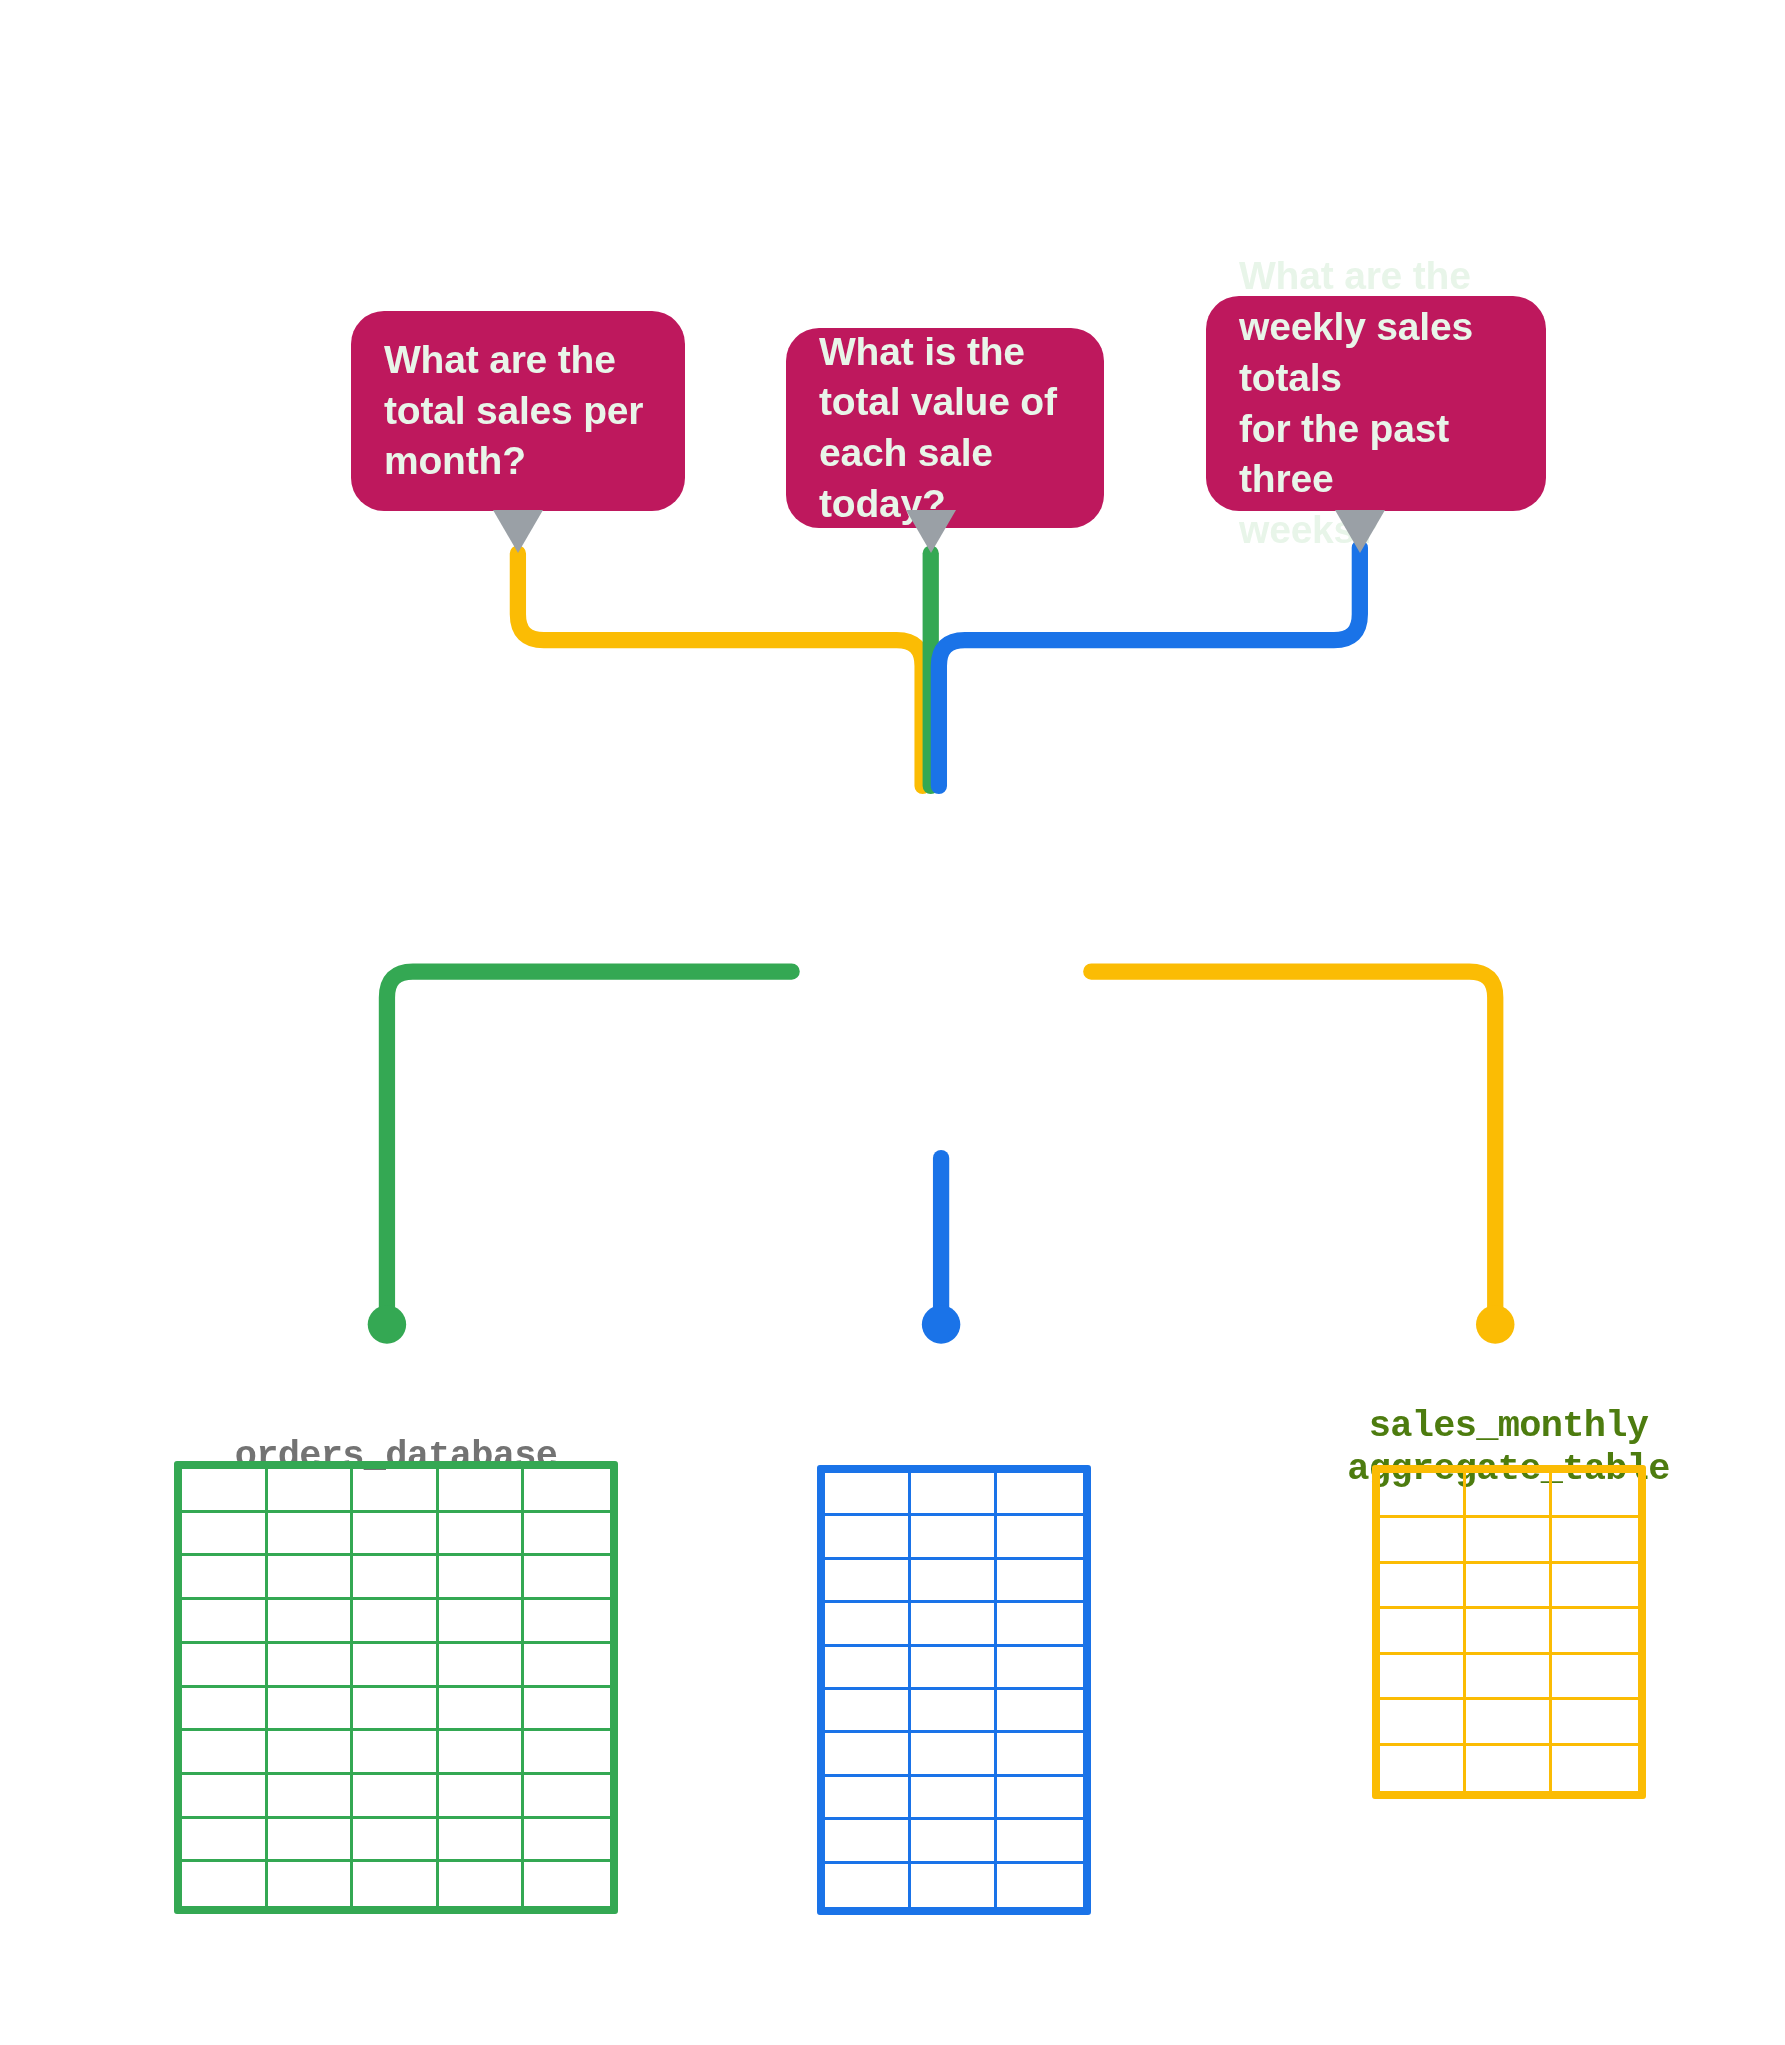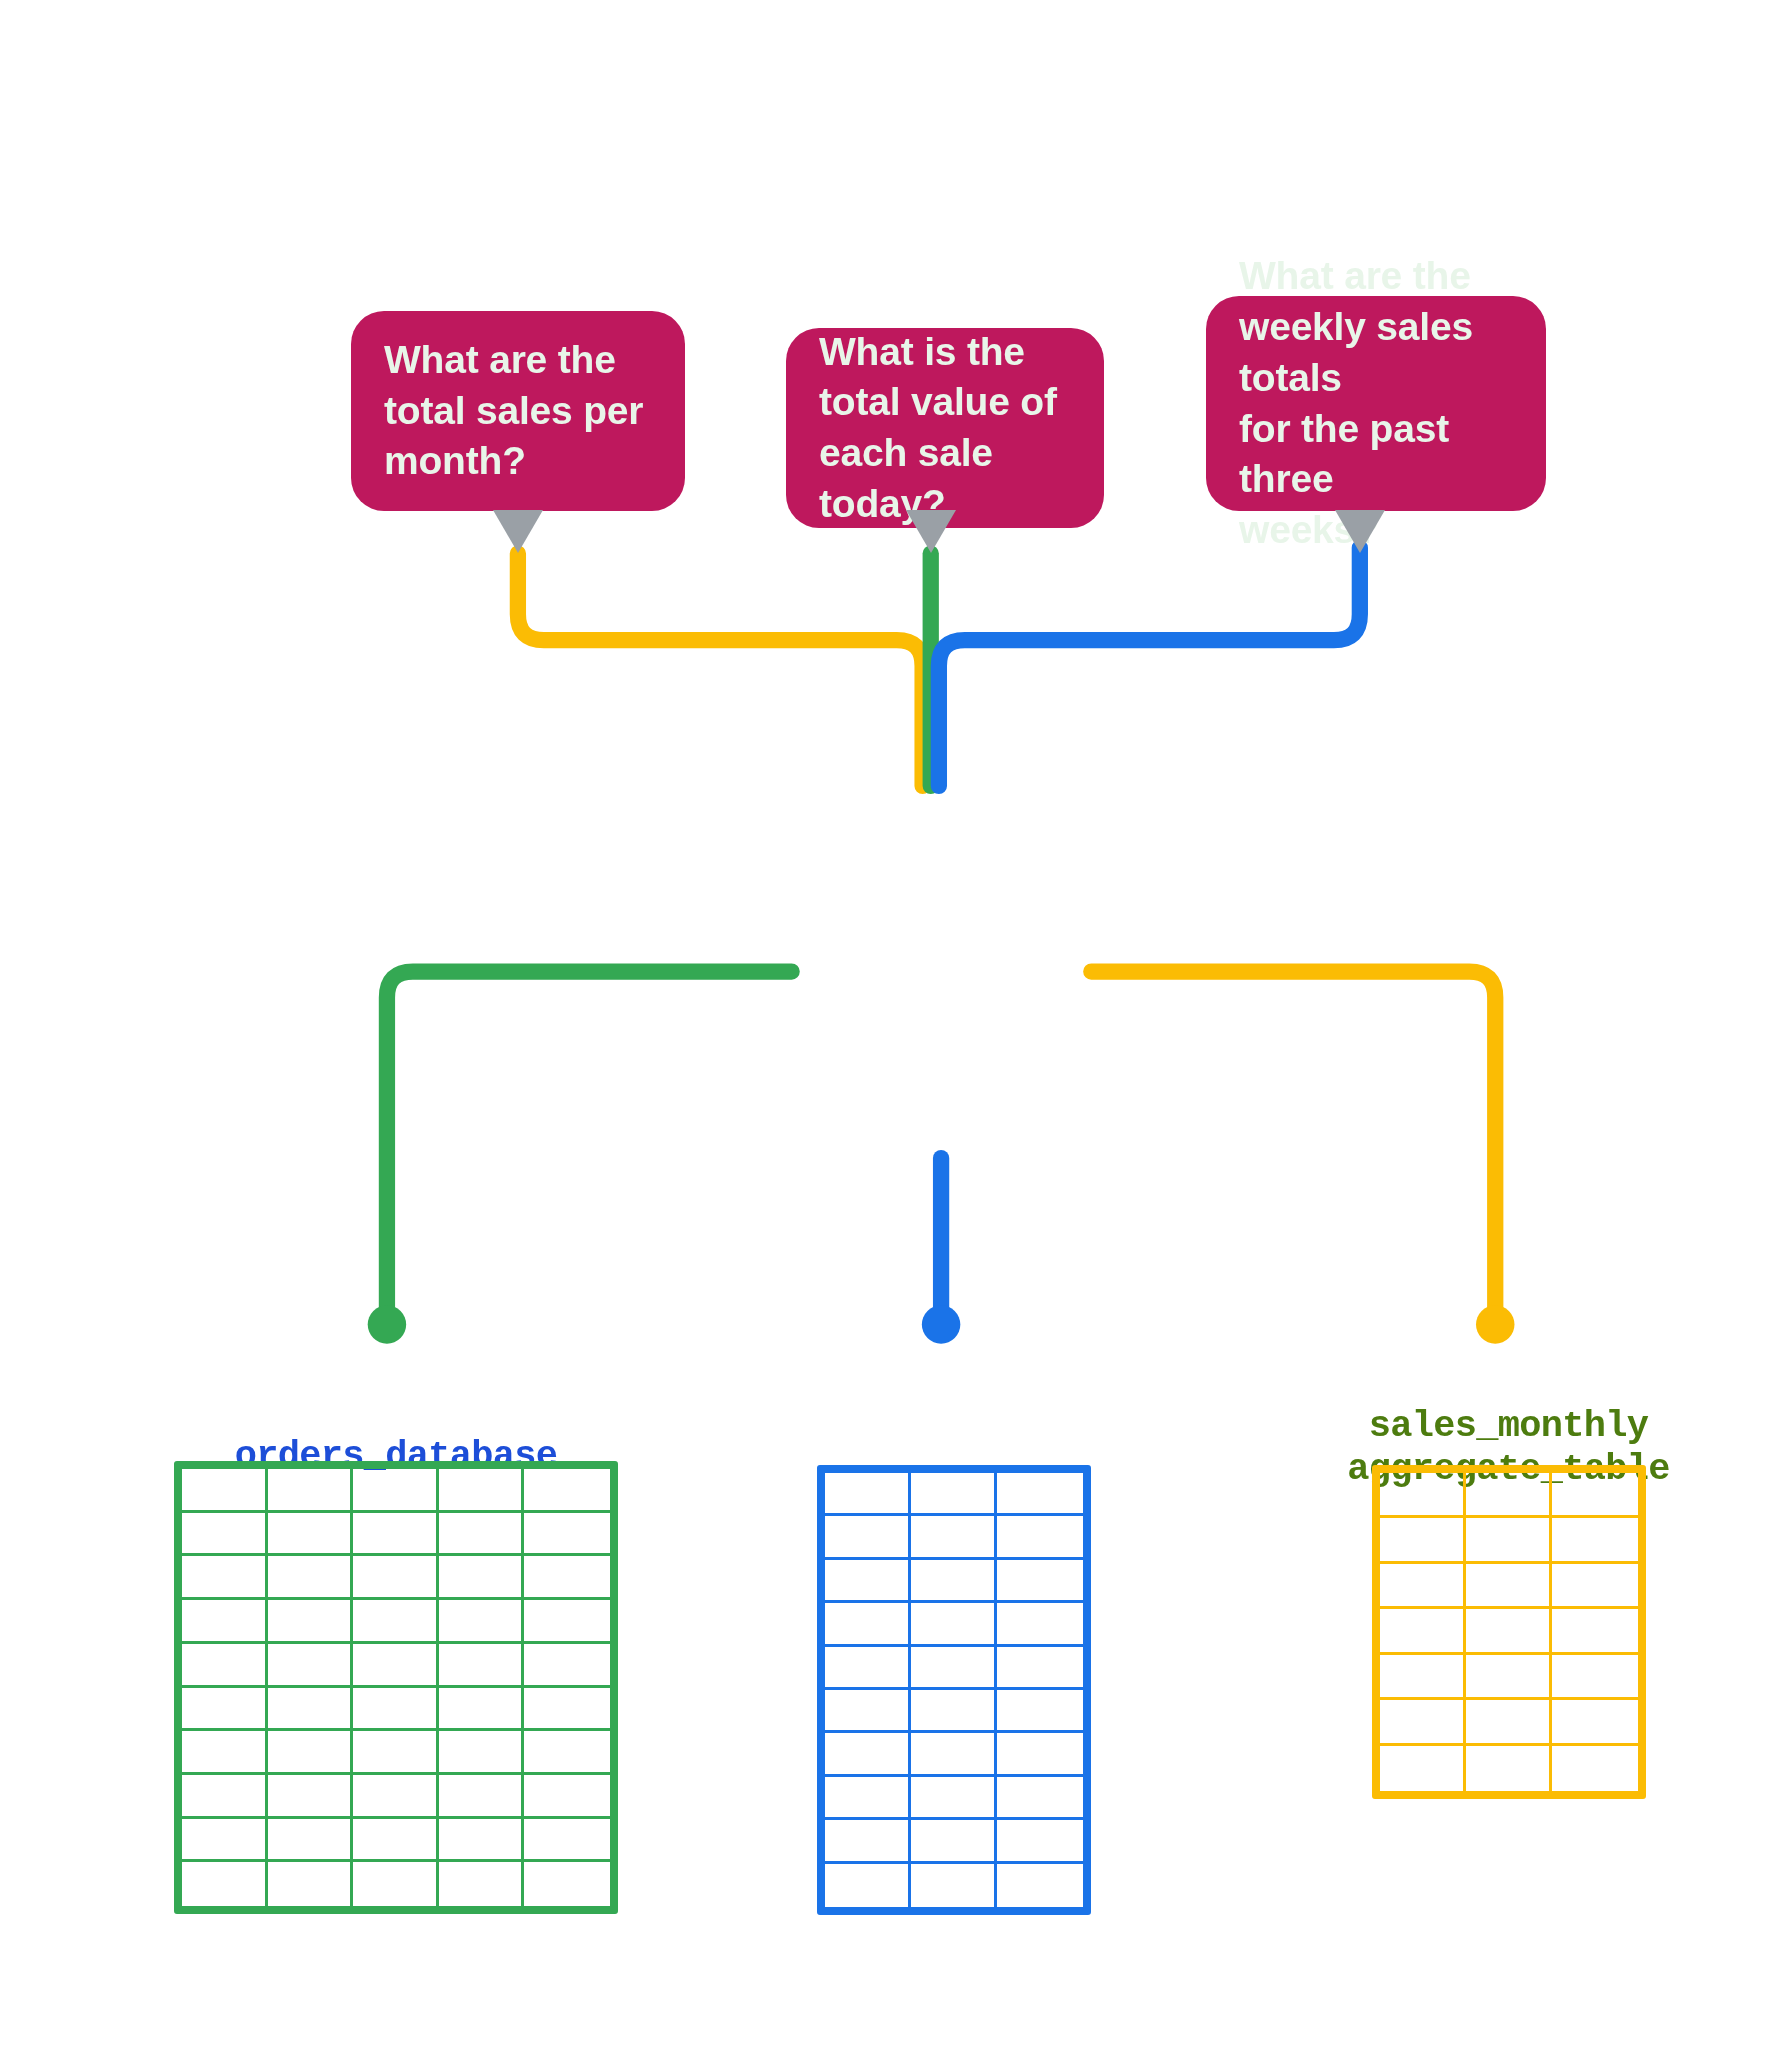--- a/index.html
+++ b/index.html
@@ -73,21 +73,21 @@
 
   <div class="bubble" style="left:1206px;top:296px;width:340px;height:215px;padding-top:21px;padding-bottom:21px;">
     <span class="btext">What are the
 weekly sales totals
 for the past three
 weeks?</span>
   </div>
   <div class="tail" style="left:1335px;top:510px;"></div>
 
 
-  <div class="caption" style="left:174px;top:1391px;width:444px;color:#1d4ed8;">
+  <div class="caption" style="left:174px;top:1391px;width:444px;color:#737373;">
     <span>orders_database</span>
   </div>
 
 
   <div class="caption" style="left:1309px;top:1361px;width:399px;color:#4d7c0f;">
     <span>sales_monthly
 aggregate_table</span>
   </div>
 
   <div id="tables-root">

